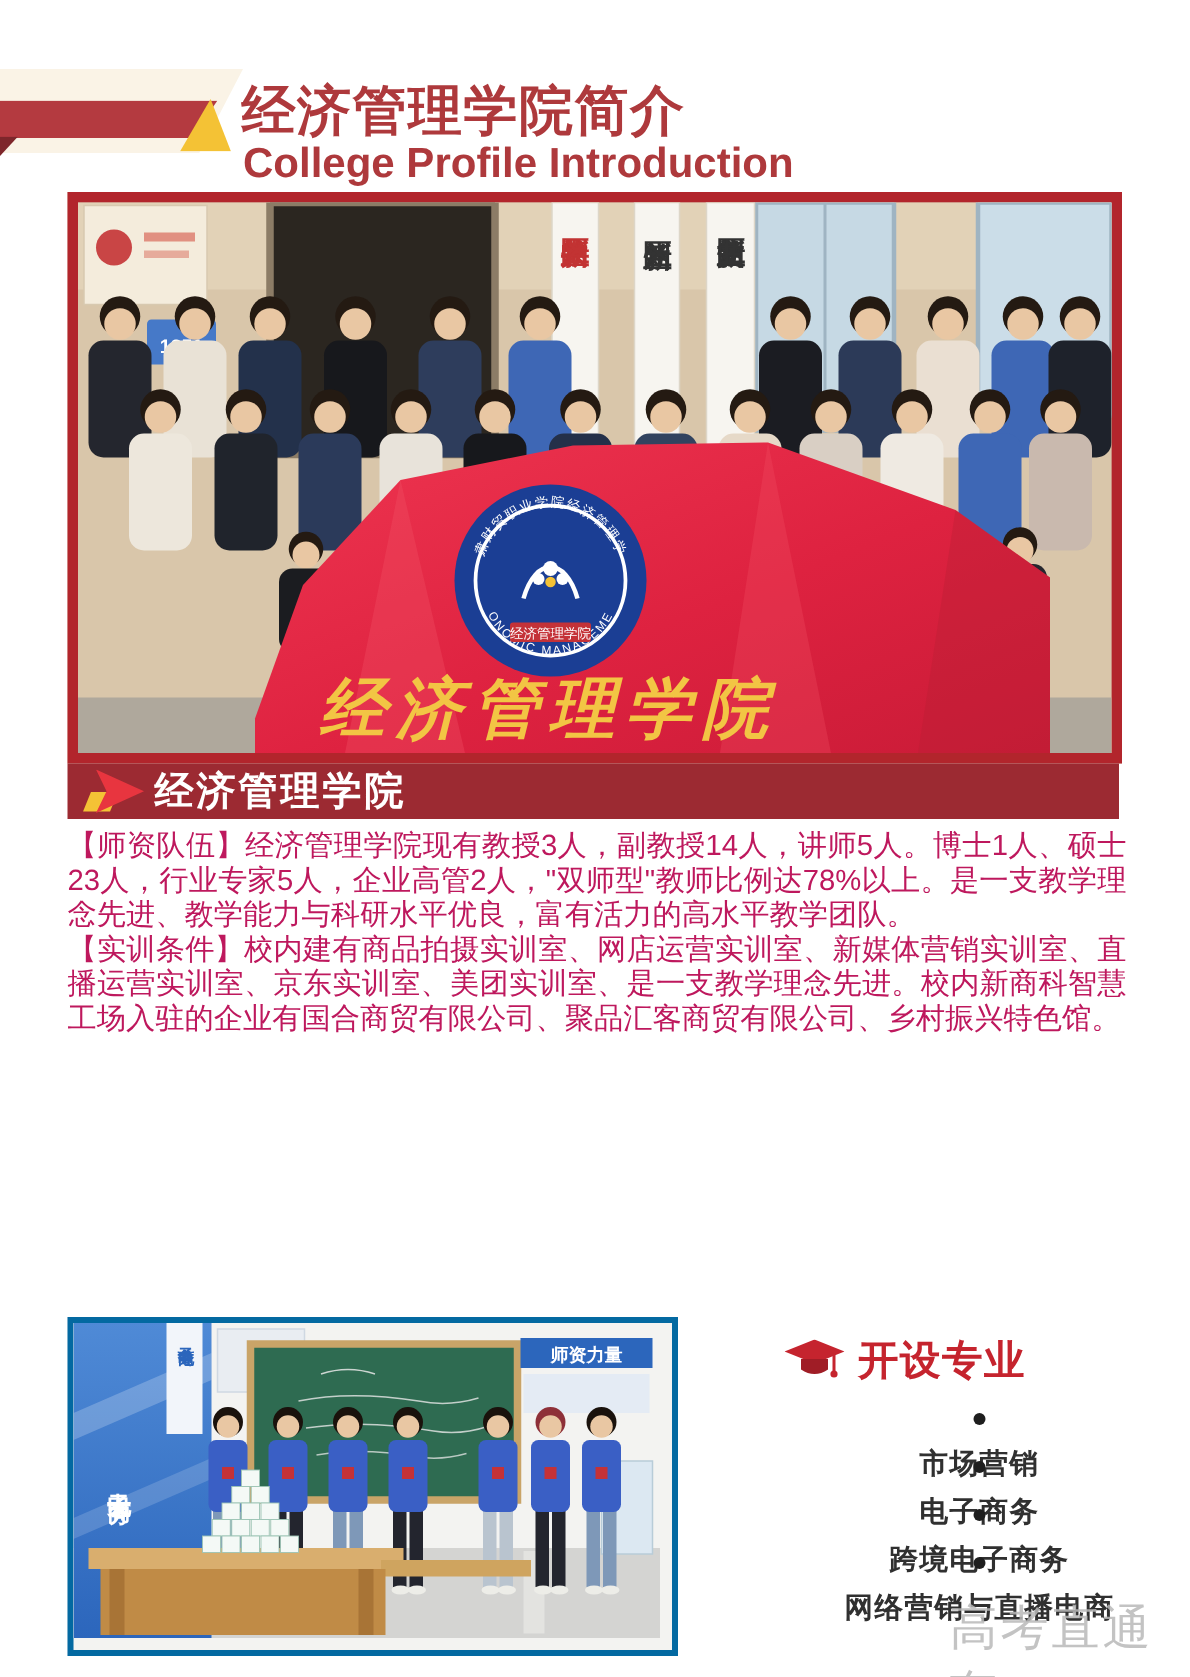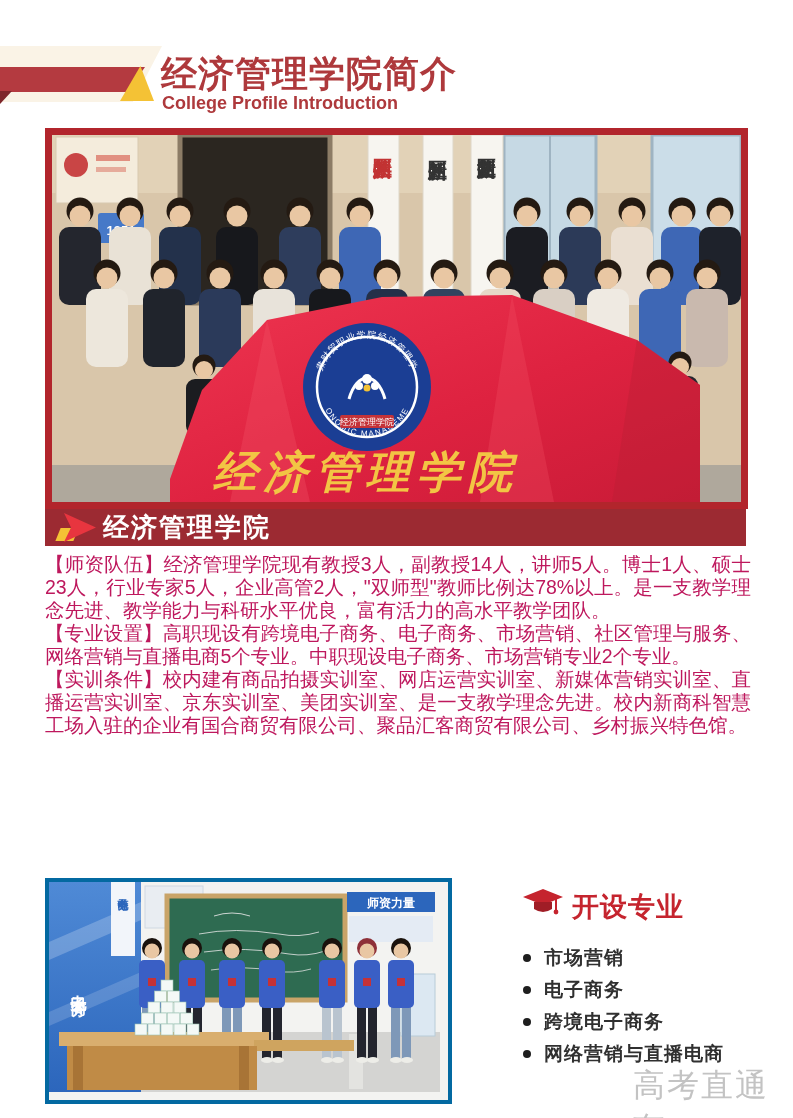--- a/index.html
+++ b/index.html
@@ -14,21 +14,21 @@
   .cream-shape { position:absolute; left:0; top:46px; width:162px; height:56px;
     background:#FAF3E6; clip-path:polygon(0 0,100% 0,82% 100%,0 100%); }
   .red-bar { position:absolute; left:0; top:67px; width:145px; height:25px;
     background:#B43A40; clip-path:polygon(0 0,100% 0,88% 100%,0 100%); }
   .red-fold { position:absolute; left:0; top:91px; width:12px; height:13px;
     background:#7E262B; clip-path:polygon(0 0,100% 0,0 100%); }
   .yellow-tri { position:absolute; left:120px; top:66px; width:34px; height:35px;
     background:#F4C235; clip-path:polygon(60% 0,100% 100%,0 100%); }
   .page-title { position:absolute; left:161px; top:50px; font-size:36px; font-weight:bold;
     color:#AE393C; letter-spacing:1px; }
-  .page-subtitle { position:absolute; left:162px; top:93px; font-size:18px; font-weight:bold;
+  .page-subtitle { position:absolute; left:162px; top:93px; font-size:28px; font-weight:bold;
     color:#AE393C; }
   
   .hero-frame { position:absolute; left:45px; top:128px; width:703px; height:381px;
     border:7px solid #B2252C; background:#D9C6AA; }
   .hero-frame svg { display:block; }
   
   .section-banner { position:absolute; left:45px; top:509px; width:701px; height:37px;
     background:#9C2A32; }
   .arrow-icon { position:absolute; left:12px; top:3px; width:42px; height:31px; }
   .arrow-red { position:absolute; left:7px; top:1px; width:32px; height:29px;
@@ -39,25 +39,25 @@
     color:#ffffff; font-size:26px; font-weight:bold; letter-spacing:2px; }
   
   .body-text { position:absolute; left:45px; top:553px; width:706px; }
   .body-text p { font-size:19.5px; line-height:23px; color:#be185d;
     text-align:justify; text-justify:inter-ideograph; }
   
   .classroom-frame { position:absolute; left:45px; top:878px; width:407px; height:226px;
     border:4px solid #0369a1; background:#F3F3F1; }
   
   .majors { position:absolute; left:523px; top:889px; width:260px; }
-  .majors-header { display:flex; align-items:flex-start; gap:9px; }
+  .majors-header { display:flex; align-items:center; gap:9px; }
   .majors-title { font-size:27px; font-weight:bold; color:#C5242E; letter-spacing:1px; }
   .majors-list { list-style:none; margin-top:17px; }
   .majors-list li { display:flex; align-items:center; gap:13px; height:32px;
-    font-size:19px; font-weight:600; color:#303030; letter-spacing:1px; }
+    font-size:19px; font-weight:600; color:#303030; letter-spacing:1px;flex-direction:column; }
   .bullet-dot { width:8px; height:8px; border-radius:50%; background:#1E1E1E; flex:0 0 8px; }
   
   .watermark { position:absolute; left:633px; top:1064px; font-size:32px; color:#B9B9B9;
     font-family:"DejaVu Serif", serif; letter-spacing:2px; opacity:.85; z-index:50; }
 </style>
 </head>
 <body>
 
 <div class="page">
 
@@ -216,21 +216,20 @@
   <div class="section-banner">
     <div class="arrow-icon">
       <div class="arrow-yellow"></div>
       <div class="arrow-red"></div>
     </div>
     <div class="section-banner-label">经济管理学院</div>
   </div>
 
   <div class="body-text">
     <p>【师资队伍】经济管理学院现有教授3人，副教授14人，讲师5人。博士1人、硕士23人，行业专家5人，企业高管2人，"双师型"教师比例达78%以上。是一支教学理念先进、教学能力与科研水平优良，富有活力的高水平教学团队。</p>
-    <p>【专业设置】高职现设有跨境电子商务、电子商务、市场营销、社区管理与服务、网络营销与直播电商5个专业。中职现设电子商务、市场营销专业2个专业。</p>
     <p>【实训条件】校内建有商品拍摄实训室、网店运营实训室、新媒体营销实训室、直播运营实训室、京东实训室、美团实训室、是一支教学理念先进。校内新商科智慧工场入驻的企业有国合商贸有限公司、聚品汇客商贸有限公司、乡村振兴特色馆。</p>
   </div>
 
   <div class="classroom-frame">
     <svg width="391" height="210" viewBox="0 0 391 210">
       <defs>
         <linearGradient id="blueGrad" x1="0" y1="0" x2="0" y2="1">
           <stop offset="0" stop-color="#4F8AD6"></stop>
             <stop offset="1" stop-color="#2C66BC"></stop>
         </linearGradient>

